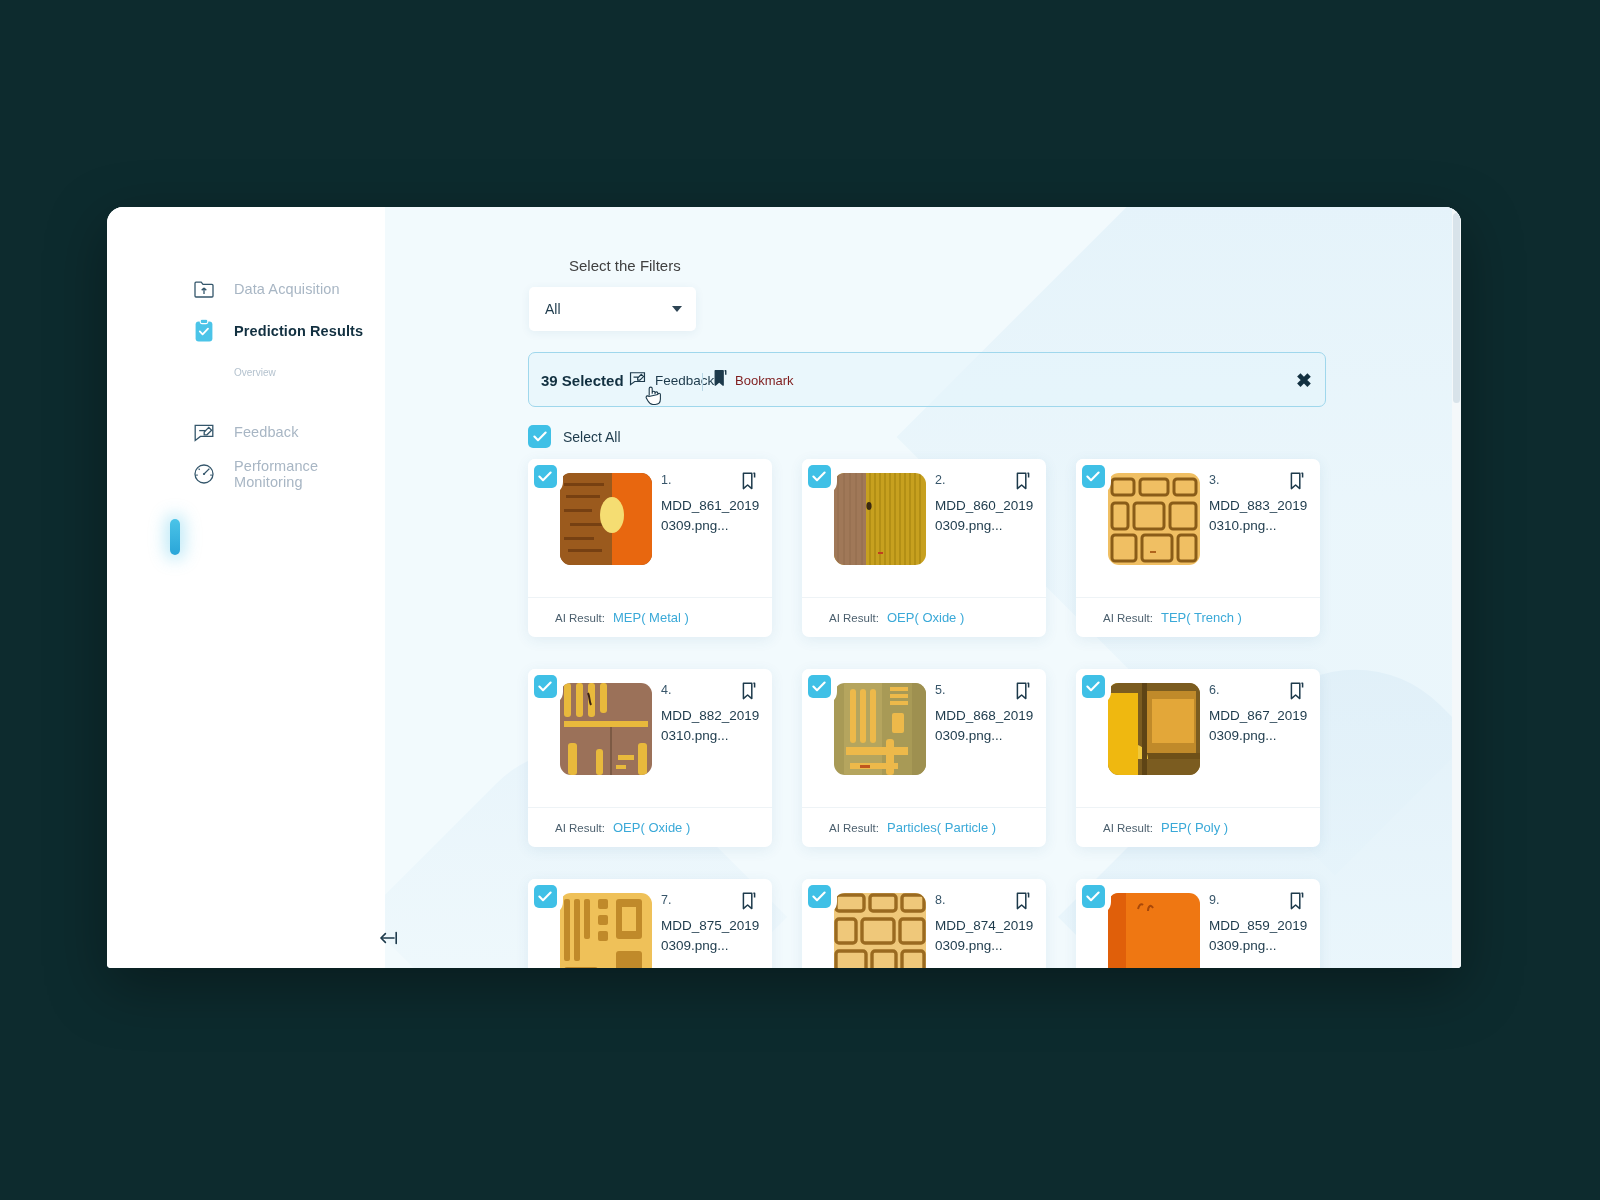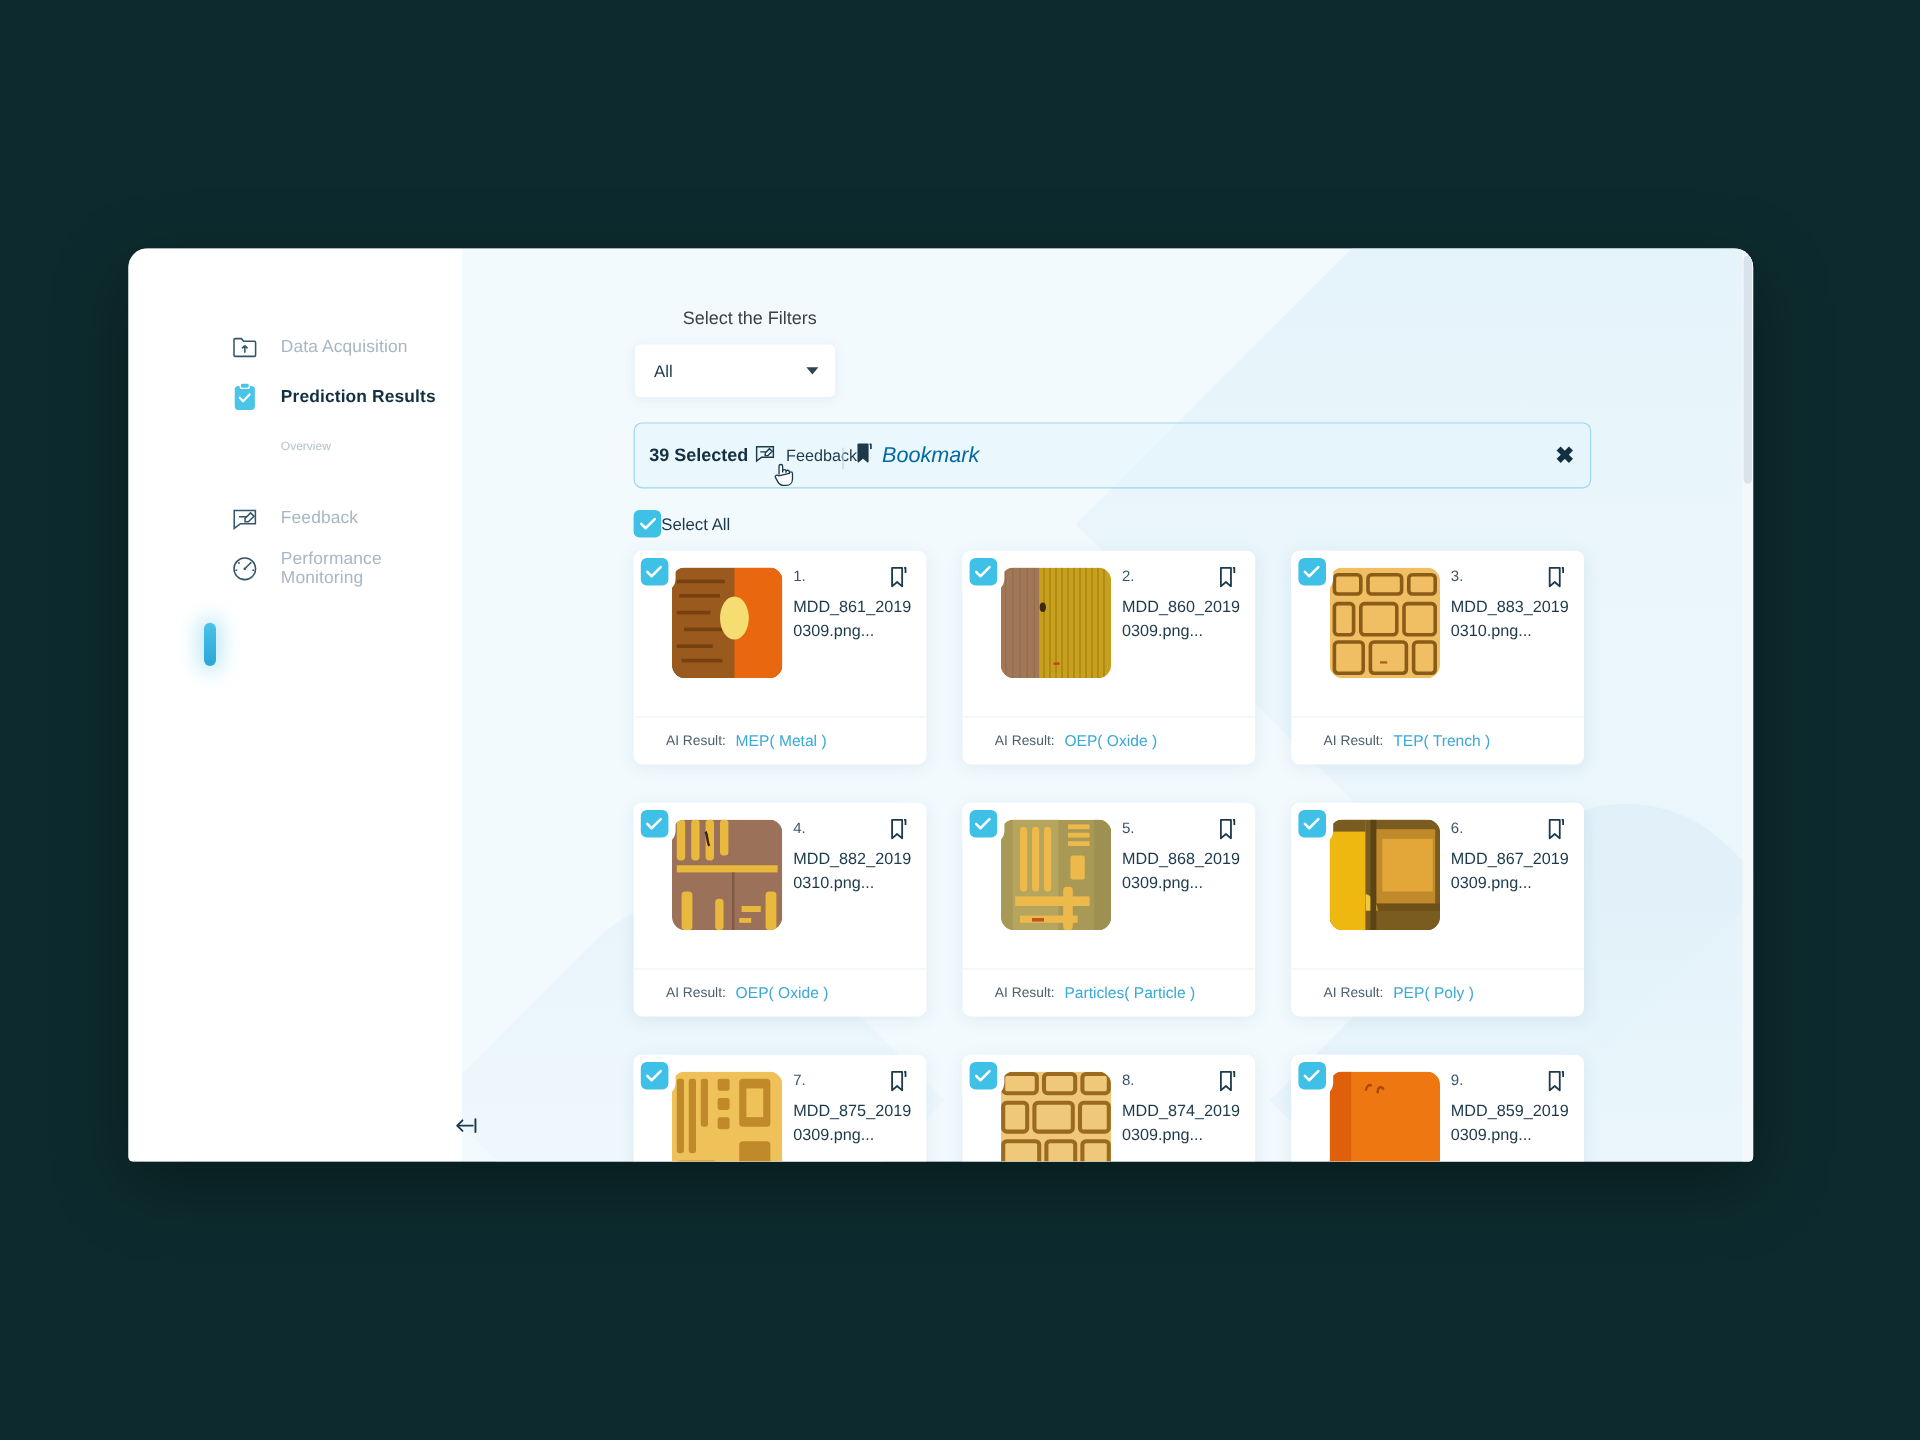--- a/index.html
+++ b/index.html
@@ -168,38 +168,38 @@
   #bar-divider {
     position: absolute; left: 173px; top: 20px;
     width: 1px; height: 18px; background: #b9d8e6;
   }
   #bookmark-action {
     position: absolute; left: 184px; top: 50%;
     transform: translateY(-50%);
     display: flex; align-items: center; gap: 7px;
     cursor: pointer;
   }
-  #bookmark-action .act-label { font-size: 18px; color: #0369a1; font-style: italic; }
+  #bookmark-action .act-label { font-size: 13px; color: #7f1d1d; }
   #close-selection {
     position: absolute; right: 13px; top: 50%;
     transform: translateY(-50%);
     font-size: 19px; font-weight: bold; color: #123040;
     cursor: pointer; line-height: 1;
   }
   
   #hand-cursor {
     position: absolute; left: 115px; top: 32px;
     width: 18px; height: 22px;
     pointer-events: none;
   }
 
   
   #select-all-row {
     position: absolute; left: 143px; top: 218px;
-    display: flex; align-items: center; 
+    display: flex; align-items: center; gap: 12px;
     cursor: pointer;
   }
   #select-all-row .sa-label { font-size: 14px; color: #1d3a4b; }
 
   .cb {
     width: 23px; height: 23px;
     border-radius: 5px;
     background: #3fc0e6;
     display: flex; align-items: center; justify-content: center;
     flex: none;

